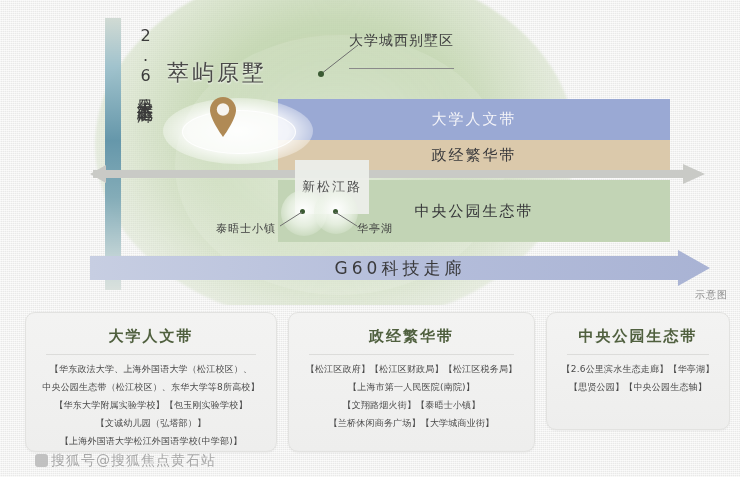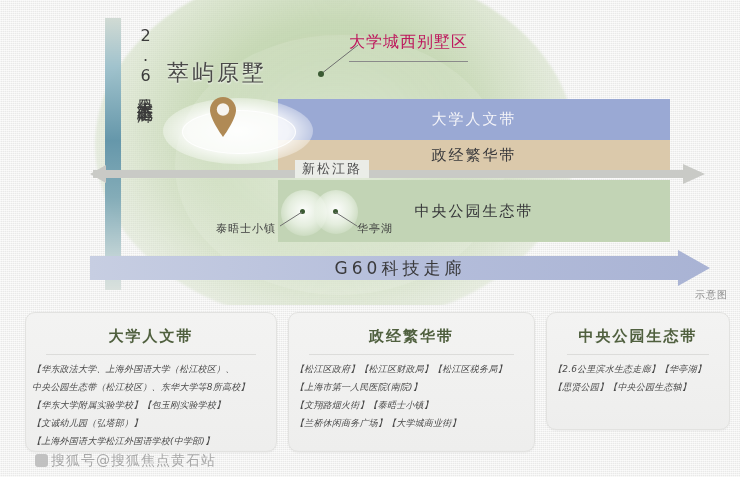--- a/index.html
+++ b/index.html
@@ -80,41 +80,41 @@
   .band-blue{left:278px;top:99px;width:392px;height:41px;background:#9aa9d4;}
   .band-blue span{color:#f4f4f8;}
   .band-tan {left:278px;top:140px;width:392px;height:31px;background:#dbc9ab;}
   .band-green{left:278px;top:180px;width:392px;height:62px;background:#c2d4b5;}
 
   
   .road{position:absolute;left:93px;top:164px;width:612px;height:20px;}
   .road-label{
     position:absolute;left:295px;top:160px;
     background:rgba(236,238,234,.95);
-    padding:0 7px;
+    padding:18px 7px;
     font-size:13px;letter-spacing:2px;color:#4b4b4b;
   }
   
   .road-left{position:absolute;left:90px;top:162px;width:60px;height:24px;}
 
   
   .g60{position:absolute;left:90px;top:250px;width:620px;height:36px;}
   .g60-label{
     position:absolute;left:0;top:250px;width:620px;height:36px;
     display:flex;align-items:center;justify-content:center;
     font-size:17px;letter-spacing:4px;color:#3a3a3c;
     pointer-events:none;
     left:90px;
   }
 
   
   .callout-top{position:absolute;left:349px;top:32px;}
   .callout-top .txt{
-    font-size:16px;letter-spacing:1px;color:#be185d;
-    border-bottom:1px solid #8a8a8a;padding-bottom:8px;
+    font-size:14px;letter-spacing:1px;color:#404040;
+    border-bottom:1px solid #8a8a8a;padding-bottom:18px;
   }
   .leader{position:absolute;}
   .dot{position:absolute;width:6px;height:6px;border-radius:50%;background:#3b5a33;}
 
   .blob{position:absolute;border-radius:50%;
     background:radial-gradient(circle at 50% 45%, rgba(255,255,255,.95) 0%, rgba(240,246,236,.75) 45%, rgba(220,232,212,.25) 78%, rgba(220,232,212,0) 100%);}
   .lbl{position:absolute;font-size:11px;letter-spacing:1px;color:#3d3d3d;white-space:nowrap;}
 
   .shiyi{position:absolute;right:12px;top:288px;font-size:10px;color:#8b8b8b;letter-spacing:1px;}
 
@@ -131,22 +131,22 @@
   }
   .card-a{left:25px;width:252px;height:140px;}
   .card-b{left:288px;width:247px;height:140px;}
   .card-c{left:546px;width:184px;height:118px;}
   .card h3{
     margin:6px 0 8px;text-align:center;
     font-size:15px;letter-spacing:2px;color:#50603f;font-weight:bold;
   }
   .card .rule{height:1px;background:#dcdcda;margin:0 14px 8px;}
   .card p{
-    margin:0 0 5px;text-align:left;
-    font-size:9px;line-height:13px;color:#4a4a4a;letter-spacing:.2px;font-style:italic;
+    margin:0 0 5px;text-align:center;
+    font-size:9px;line-height:13px;color:#4a4a4a;letter-spacing:.2px;
   }
 
   .watermark{
     position:absolute;left:8px;top:452px;
     font-size:14px;color:#9a9a9a;letter-spacing:1px;
     opacity:.85;
     padding-left:27px;
   }
   .wm-logo{
     display:inline-block;width:13px;height:13px;border-radius:3px;

